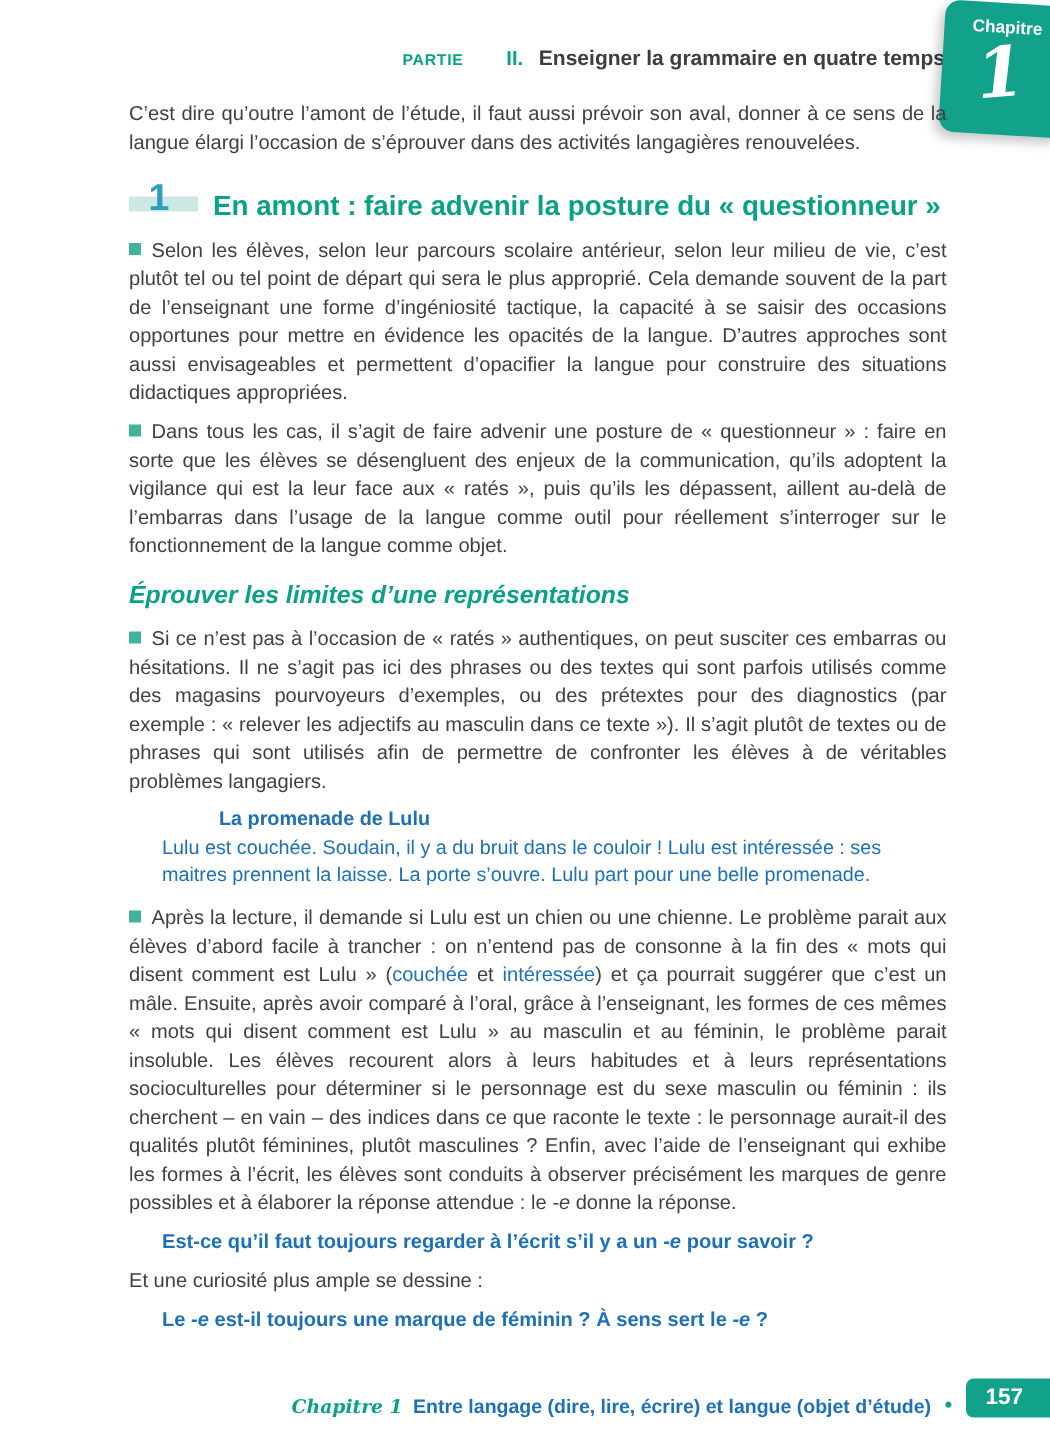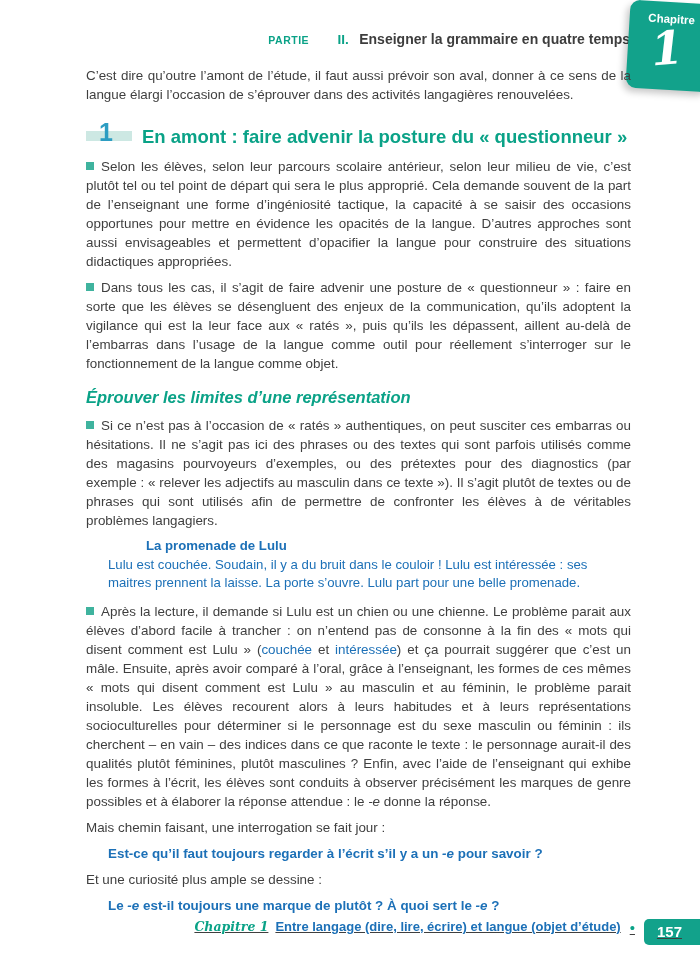--- a/index.html
+++ b/index.html
@@ -144,23 +144,22 @@
   }
   
   .seg-pink{color:var(--pink);font-style:italic;font-weight:bold;}
   .seg-blue{color:var(--blue);}
   .seg-italic{font-style:italic;}
   
   footer{
     position:absolute;
     right:0; bottom:13px;
     display:flex;
-    align-items:flex-start;
+    align-items:flex-end;
     white-space:nowrap;
-    text-decoration:underline;
   }
   .f-script{
     font-family:"DejaVu Serif", serif;
     font-style:italic;
     font-weight:bold;
     color:var(--green-dark);
     font-size:12.5px;
     margin-right:7px;
   }
   .f-title{
@@ -207,39 +206,38 @@
       <span class="bar"></span>
       <span class="num">1</span>
     </span>
     <h2 class="section-title">En amont : faire advenir la posture du « questionneur »</h2>
   </div>
 
   <p class="body-p"><span class="sq"></span><span>Selon les élèves, selon leur parcours scolaire antérieur, selon leur milieu de vie, c’est plutôt tel ou tel point de départ qui sera le plus approprié. Cela demande souvent de la part de l’enseignant une forme d’ingéniosité tactique, la capacité à se saisir des occasions opportunes pour mettre en évidence les opacités de la langue. D’autres approches sont aussi envisageables et permettent d’opacifier la langue pour construire des situations didactiques appropriées.</span></p>
 
   <p class="body-p"><span class="sq"></span><span>Dans tous les cas, il s’agit de faire advenir une posture de « questionneur » : faire en sorte que les élèves se désengluent des enjeux de la communication, qu’ils adoptent la vigilance qui est la leur face aux « ratés », puis qu’ils les dépassent, aillent au-delà de l’embarras dans l’usage de la langue comme outil pour réellement s’interroger sur le fonctionnement de la langue comme objet.</span></p>
 
-  <h3 class="subheading">Éprouver les limites d’une représentation</h3>
+  <h3 class="subheading">Éprouver les limites d’une représentations</h3>
 
   <p class="body-p"><span class="sq"></span><span>Si ce n’est pas à l’occasion de « ratés » authentiques, on peut susciter ces embarras ou hésitations. Il ne s’agit pas ici des phrases ou des textes qui sont parfois utilisés comme des magasins pourvoyeurs d’exemples, ou des prétextes pour des diagnostics (par exemple : « relever les adjectifs au masculin dans ce texte »). Il s’agit plutôt de textes ou de phrases qui sont utilisés afin de permettre de confronter les élèves à de véritables problèmes langagiers.</span></p>
 
 
   <div class="quote">
     <div class="quote-title">La promenade de Lulu</div>
     <div class="quote-body">Lulu est couchée. Soudain, il y a du bruit dans le couloir ! Lulu est intéressée : ses maitres prennent la laisse. La porte s’ouvre. Lulu part pour une belle promenade.</div>
   </div>
 
   <p class="body-p"><span class="sq"></span><span><span>Après la lecture, il demande si Lulu est un chien ou une chienne. Le problème parait aux élèves d’abord facile à trancher : on n’entend pas de consonne à la fin des « mots qui disent comment est Lulu » (</span><span class="seg-blue">couchée</span><span> et </span><span class="seg-blue">intéressée</span><span>) et ça pourrait suggérer que c’est un mâle. Ensuite, après avoir comparé à l’oral, grâce à l’enseignant, les formes de ces mêmes « mots qui disent comment est Lulu » au masculin et au féminin, le problème parait insoluble. Les élèves recourent alors à leurs habitudes et à leurs représentations socioculturelles pour déterminer si le personnage est du sexe masculin ou féminin : ils cherchent – en vain – des indices dans ce que raconte le texte : le personnage aurait-il des qualités plutôt féminines, plutôt masculines ? Enfin, avec l’aide de l’enseignant qui exhibe les formes à l’écrit, les élèves sont conduits à observer précisément les marques de genre possibles et à élaborer la réponse attendue : le </span><span class="seg-italic">-e</span><span> donne la réponse.</span></span></p>
 
-  <p class="body-p">Mais chemin faisant, une interrogation se fait jour :</p>
 
   <p class="question"><span>Est-ce qu’il faut toujours regarder à l’écrit s’il y a un </span><span class="seg-italic">-e</span><span> pour savoir ?</span></p>
 
   <p class="body-p">Et une curiosité plus ample se dessine :</p>
 
-  <p class="question"><span>Le </span><span class="seg-italic">-e</span><span> est-il toujours une marque de plutôt ? À quoi sert le </span><span class="seg-italic">-e</span><span> ?</span></p>
+  <p class="question"><span>Le </span><span class="seg-italic">-e</span><span> est-il toujours une marque de féminin ? À sens sert le </span><span class="seg-italic">-e</span><span> ?</span></p>
 
 </main>
 
 <footer>
   <span class="f-script">Chapitre 1</span>
   <span class="f-title">Entre langage (dire, lire, écrire) et langue (objet d’étude)</span>
   <span class="f-dot">•</span>
   <span class="f-page">157</span>
 </footer>
 

